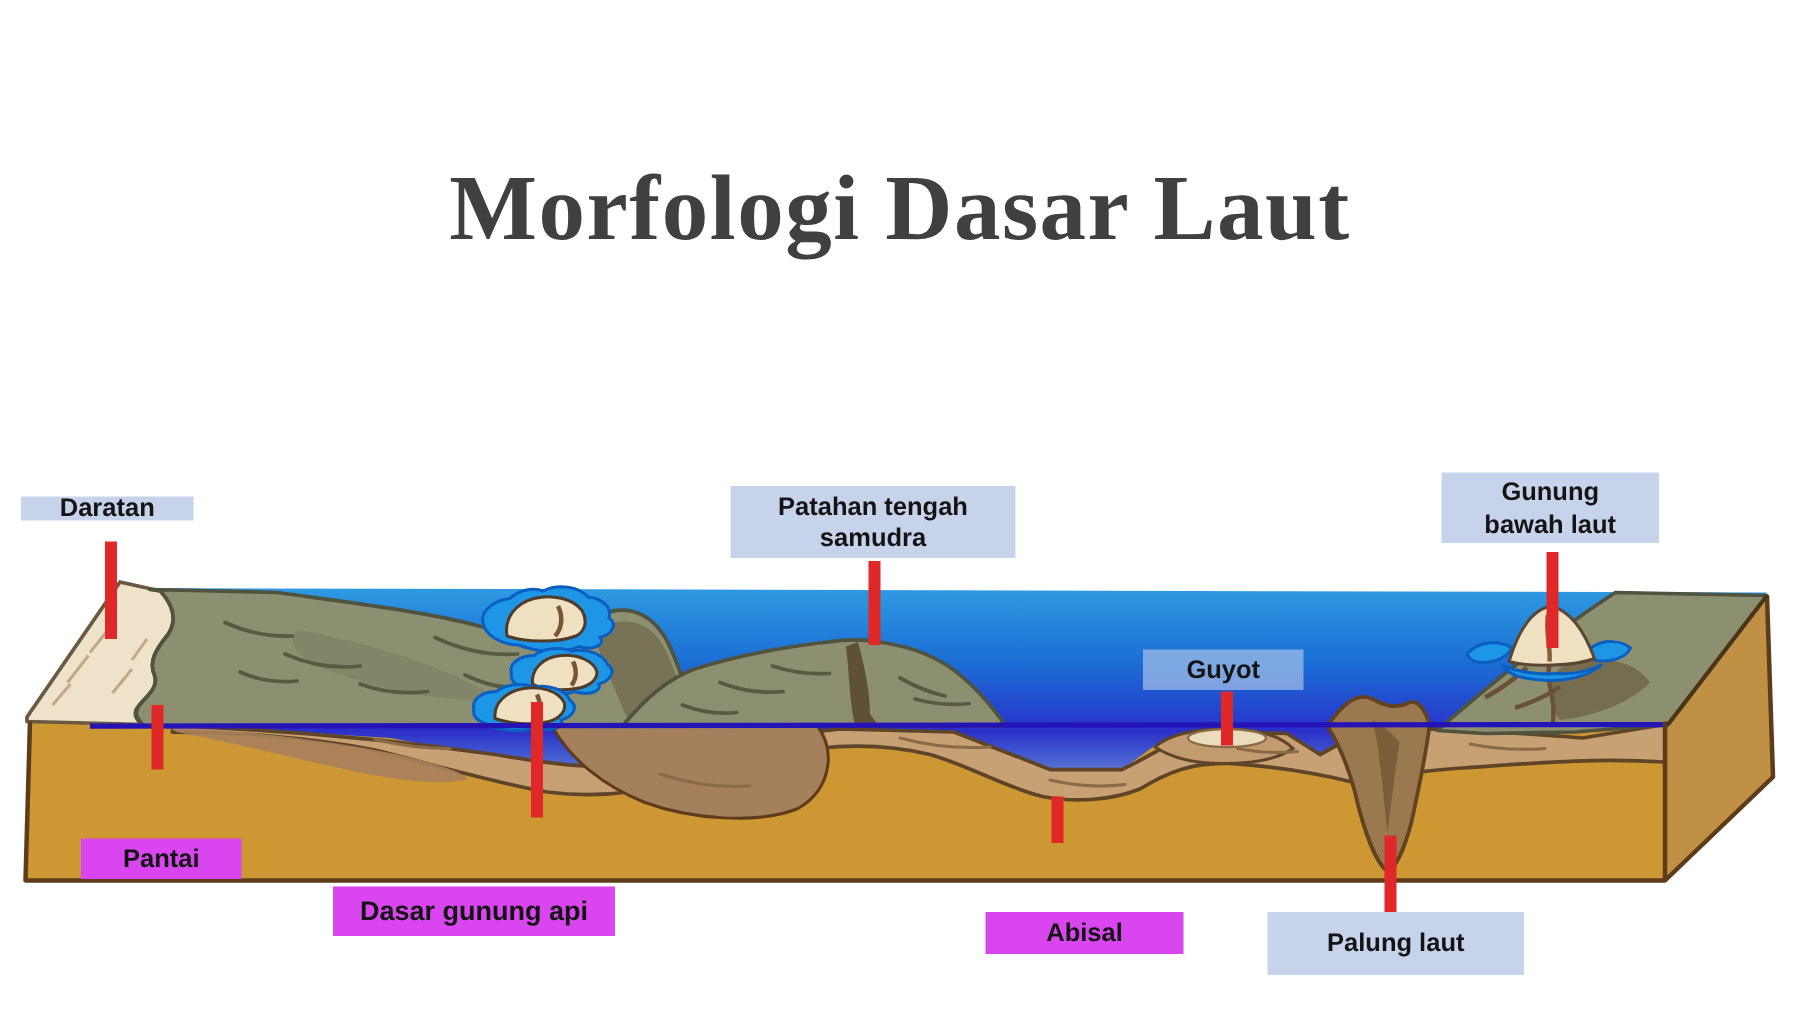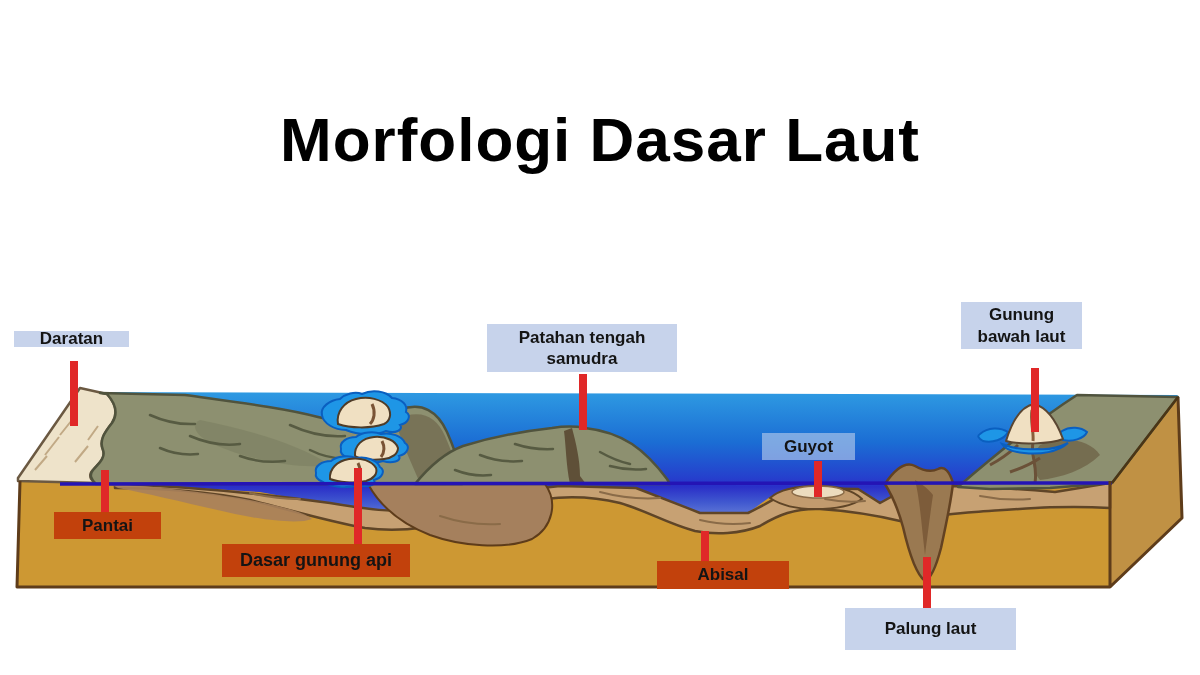--- a/index.html
+++ b/index.html
@@ -1,41 +1,41 @@
 <!DOCTYPE html>
 <html><head>
 <meta charset="utf-8">
 <style>
   html,body{margin:0;padding:0;background:#ffffff;width:1200px;height:675px;overflow:hidden;}
   .stage{position:relative;width:1200px;height:675px;font-family:"Liberation Sans",sans-serif;}
   .art{position:absolute;left:0;top:0;}
   .title{position:absolute;left:0;right:0;top:104px;text-align:center;
-         font-family:Liberation Sans, sans-serif;font-weight:bold;font-size:62px;
-         color:#000000;letter-spacing:1px;}
+         font-family:Liberation Serif, serif;font-weight:bold;font-size:62px;
+         color:#404040;letter-spacing:1px;}
   .lbl{position:absolute;display:flex;align-items:center;justify-content:center;
        font-weight:bold;font-size:17px;color:#141414;text-align:center;line-height:1.25;}
   .lbl.blue{background:#c7d3eb;}
-  .lbl.orange{background:#c2410c;}
+  .lbl.orange{background:#d946ef;margin-top:47px;}
   .ptr{position:absolute;width:8px;background:#e02828;}
   #lbl-daratan{left:14px;top:331px;width:115px;height:16px;}
   #ptr-daratan{left:70px;top:361px;height:65px;}
   #lbl-pantai{left:54px;top:512px;width:107px;height:27px;}
   #ptr-pantai{left:101px;top:470px;height:43px;}
   #lbl-pulau{left:222px;top:544px;width:188px;height:33px;font-size:18px;}
   #ptr-pulau{left:354px;top:468px;height:77px;}
   #lbl-patahan{left:487px;top:324px;width:190px;height:48px;align-items:center;}
   #lbl-patahan span{display:inline-block;width:170px;}
   #ptr-patahan{left:579px;top:374px;height:56px;}
-  #lbl-guyot{left:762px;top:433px;width:93px;height:27px;background:rgba(176,199,234,0.66);text-align:center;}
+  #lbl-guyot{left:762px;top:433px;width:107px;height:27px;background:rgba(176,199,234,0.66);text-align:center;}
   #ptr-guyot{left:814px;top:461px;height:36px;}
   #lbl-abisal{left:657px;top:561px;width:132px;height:28px;text-align:right;}
   #ptr-abisal{left:701px;top:531px;height:31px;}
   #lbl-palung{left:845px;top:608px;width:171px;height:42px;}
   #ptr-palung{left:923px;top:557px;height:53px;}
-  #lbl-gunung{left:961px;top:302px;width:121px;height:47px;}
+  #lbl-gunung{left:961px;top:315px;width:145px;height:47px;}
   #lbl-gunung span{display:inline-block;width:104px;}
   #ptr-gunung{left:1031px;top:368px;height:64px;}
 </style>
 </head>
 <body>
 
 <div class="stage">
 
   <svg class="art" width="1200" height="675" viewBox="0 0 1200 675">
     <defs>

